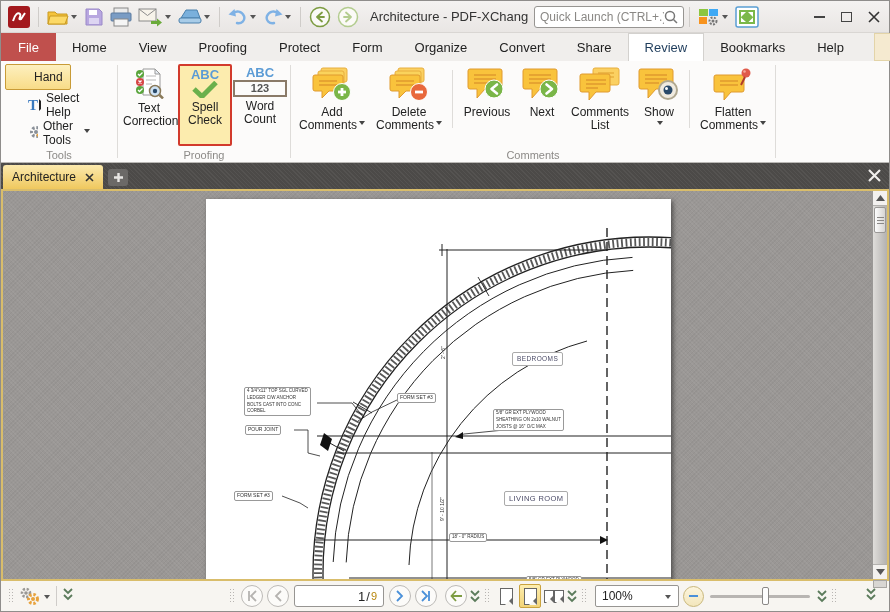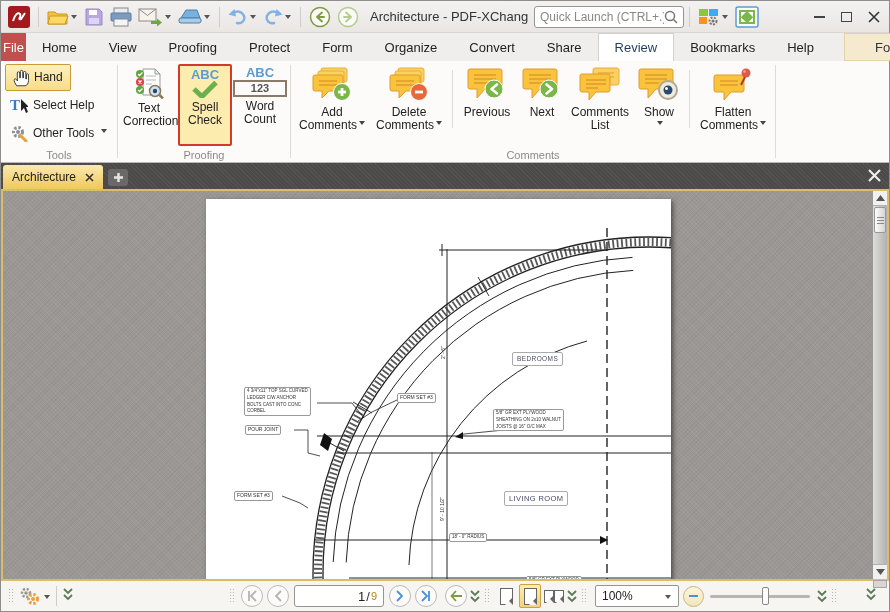--- a/index.html
+++ b/index.html
@@ -14,33 +14,33 @@
   .win-title { font-size:13px; color:#333; margin:0 6px 0 8px; white-space:nowrap; overflow:hidden; max-width:158px; }
   .quick-launch { width:150px; height:22px; background:#fff; border:1px solid #979592; border-radius:3px; display:flex; align-items:center; padding:0 5px; }
   .quick-launch span { flex:1; font-size:12px; color:#8a8885; white-space:nowrap; overflow:hidden; }
   .winctl { width:27px; height:26px; display:flex; align-items:center; justify-content:center; }
   .min-glyph { width:11px; height:0; border-top:2px solid #444; }
   .max-glyph { width:11px; height:10px; border:1.5px solid #444; }
 
   
   .tabrow { height:28px; background:#f0eeec; display:flex; align-items:stretch; font-size:13px; color:#222; flex:0 0 auto; }
   .rtab { padding:0 16px; display:flex; align-items:center; cursor:default; }
-  .rtab.file { background:#c0504d; color:#fff; padding:0 2px; }
+  .rtab.file { background:#c0504d; color:#fff; padding:0 17px; }
   .rtab.active { background:#fff; color:#1f3d5c; border:1px solid #d3d1ce; border-bottom:none; }
   .rtab.format { background:#f5ead0; border:1px solid #e3d4a8; margin-left:14px; padding:0 30px; color:#333; }
   .tab-right { margin-left:auto; display:flex; align-items:center; gap:4px; padding-right:6px; }
   .find-btn { display:flex; align-items:center; gap:4px; font-size:13px; color:#222; padding:0 4px; }
 
   
   .ribbon { height:102px; background:#fcfbfa; border-bottom:1px solid #bab8b5; display:flex; flex:0 0 auto; }
   .rgroup { position:relative; display:flex; padding:3px 4px 16px; }
   .rgroup-label { position:absolute; bottom:1px; left:0; right:0; text-align:center; font-size:11px; color:#8c8a87; }
   .rgroup-sep { width:1px; background:#dedcd9; margin:4px 0; }
   .tools-col { display:flex; flex-direction:column; gap:1px; width:108px; }
-  .small-btn { height:27px; display:flex; align-items:center; gap:5px; font-size:12px; color:#222; padding:0 5px; border-radius:2px; }
+  .small-btn { height:27px; display:flex; align-items:center; gap:5px; font-size:12px; color:#222; padding:0 23px; border-radius:2px; }
   .small-btn.hl { background:linear-gradient(#fdf0bf,#f8dc88); border:1px solid #c89b37; width:66px; }
   .big-btn { display:flex; flex-direction:column; align-items:center; font-size:12px; color:#222; padding-top:3px; text-align:center; line-height:13px; border-radius:2px; }
   .big-btn .lbl { margin-top:3px; }
   .big-btn.spell { background:#fcecae; border:2px solid #d23a2c; }
   .abc { color:#5b9bd5; font-weight:bold; font-size:13px; letter-spacing:0; line-height:12px; }
   .count-box { border:2px solid #8a7a68; color:#555; font-weight:bold; font-size:11px; padding:0 16px; line-height:13px; margin-top:1px; }
   .icaret { width:0; height:0; border:3px solid transparent; border-top:4px solid #444; display:inline-block; margin-left:2px; vertical-align:1px; }
 
   
   .doctabs { height:26px; background:#4c4a48; background-image:repeating-linear-gradient(45deg,rgba(255,255,255,.05) 0 1px,transparent 1px 3px); display:flex; align-items:flex-end; flex:0 0 auto; }

